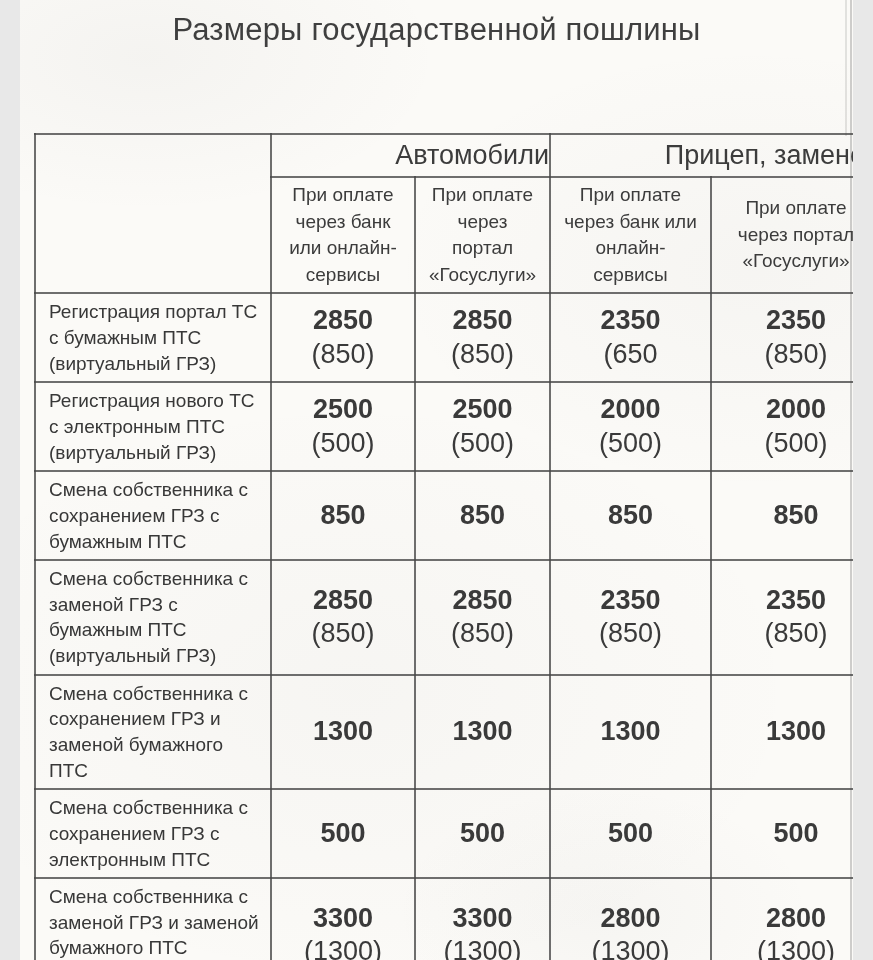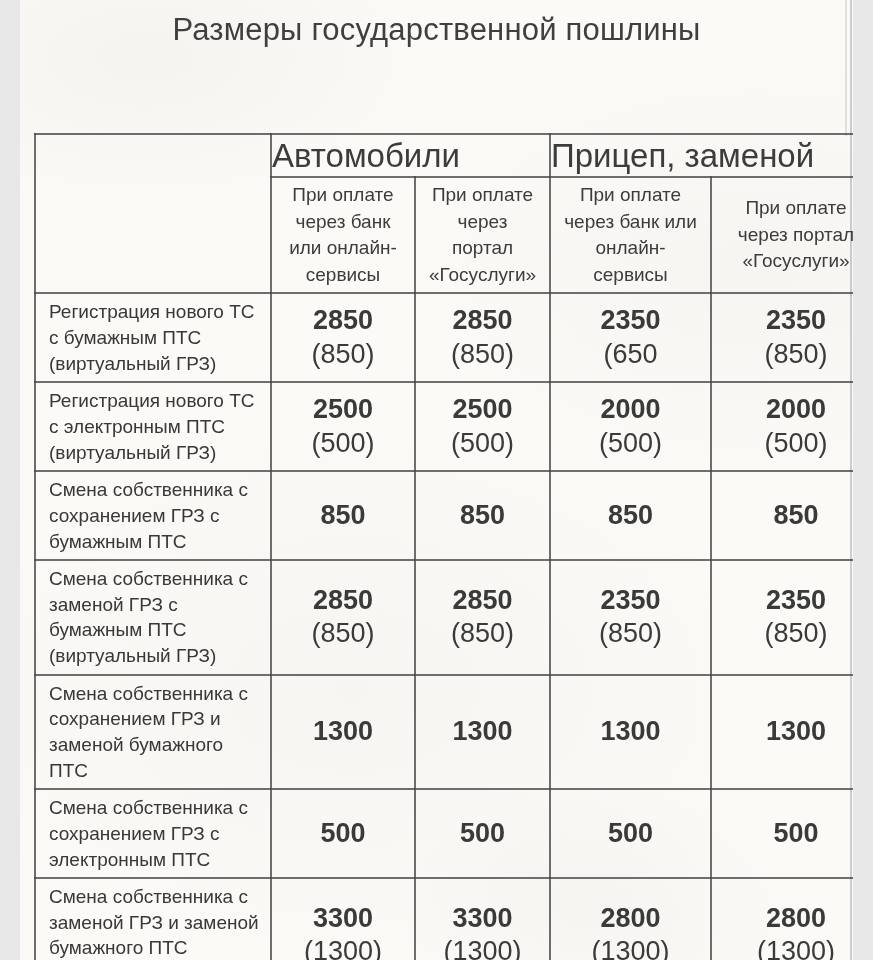--- a/index.html
+++ b/index.html
@@ -49,24 +49,24 @@
     background: transparent;
   }
 
   .fee-table th, .fee-table td {
     border: 2px solid rgba(70,70,70,0.78);
     vertical-align: middle;
     padding: 0;
   }
 
   th.group-header {
-    font-size: 33px;
+    font-size: 27px;
     font-weight: 400;
     color: #3c3c3c;
-    text-align: left;
+    text-align: right;
   }
 
   th.sub-header {
     font-size: 19px;
     font-weight: 400;
     line-height: 1.4;
     color: #3c3c3c;
     text-align: center;
     padding: 4px 10px;
   }
@@ -116,21 +116,21 @@
     </tr>
 
     <tr style="height:107px;padding-left:28px;">
       <th class="sub-header">При оплате через банк или онлайн-сервисы</th>
       <th class="sub-header">При оплате через портал «Госуслуги»</th>
       <th class="sub-header">При оплате через банк или онлайн-сервисы</th>
       <th class="sub-header">При оплате через портал «Госуслуги»</th>
     </tr>
 
     <tr style="height:75px;">
-      <td class="row-label">Регистрация нового ТС с бумажным ПТС (виртуальный ГРЗ)</td>
+      <td class="row-label">Регистрация портал ТС с бумажным ПТС (виртуальный ГРЗ)</td>
       <td class="fee-cell">
             <div class="fee-main">2850</div>
             <div class="fee-sub">(850)</div>
           </td>
       <td class="fee-cell">
             <div class="fee-main">2850</div>
             <div class="fee-sub">(850)</div>
           </td>
       <td class="fee-cell">
             <div class="fee-main">2350</div>

